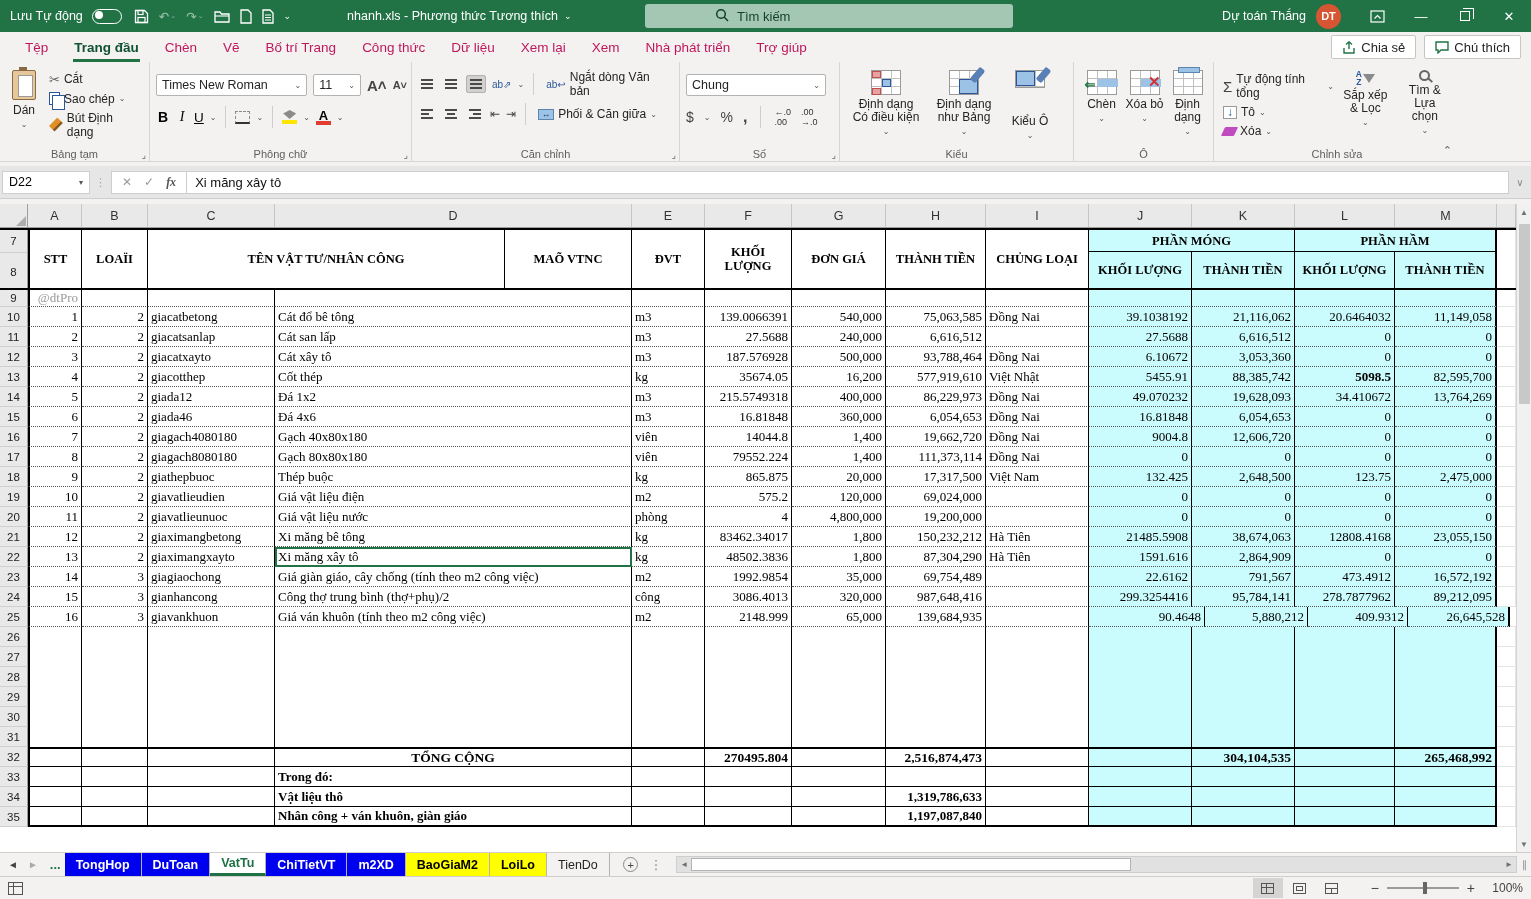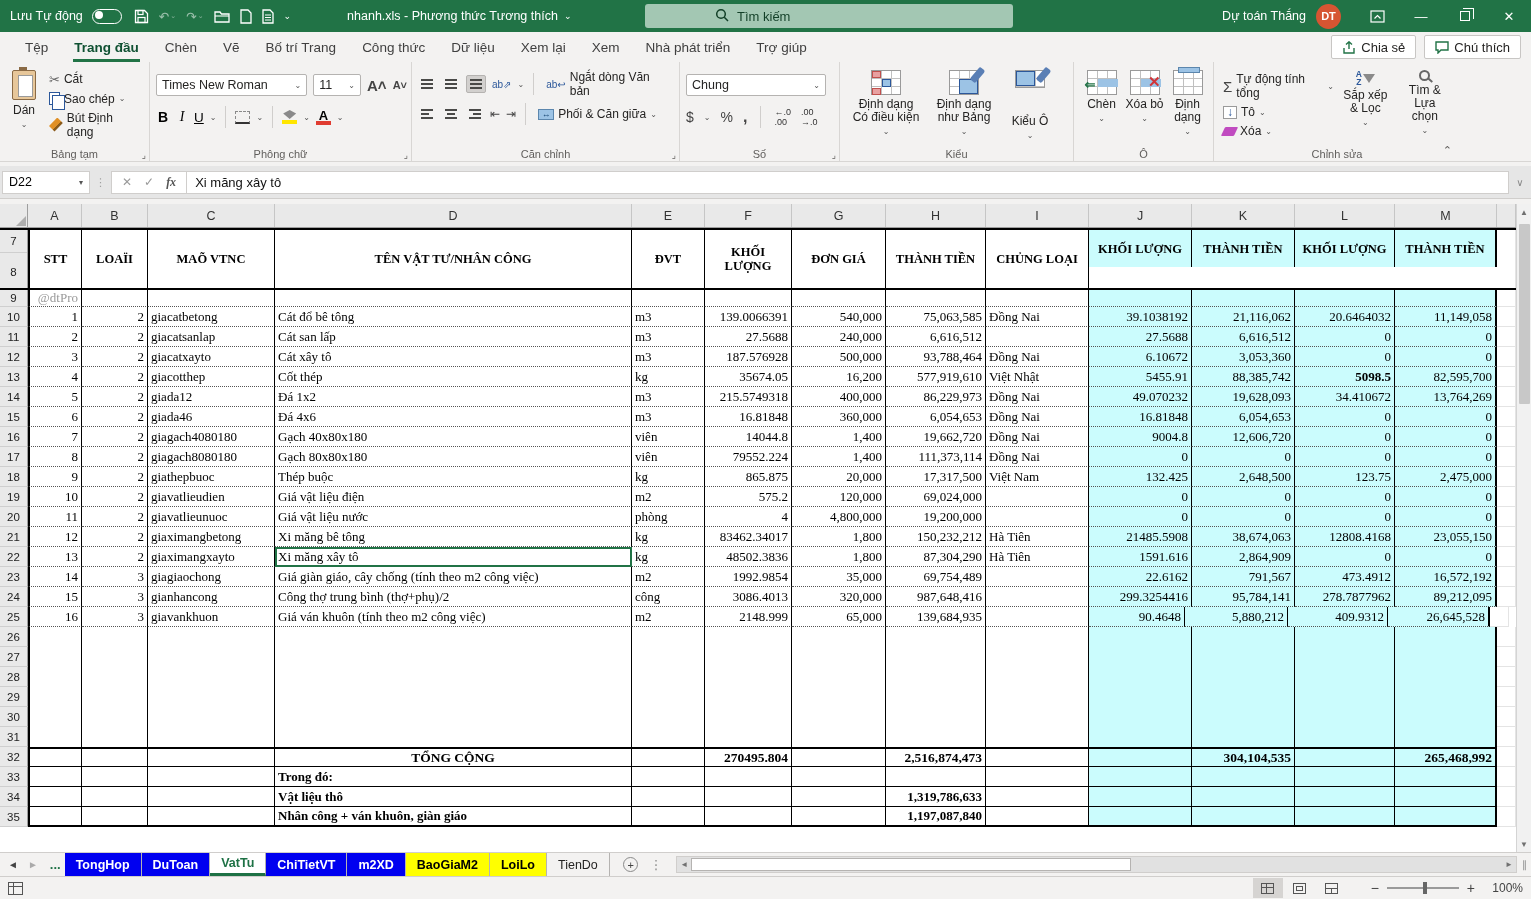--- a/index.html
+++ b/index.html
@@ -28,21 +28,21 @@
     display:flex; align-items:center; justify-content:center; font-size:11px; font-weight:bold; margin-right:14px; }
   .winbtn { width:44px; height:32px; display:flex; align-items:center; justify-content:center; font-size:13px; }
   .restore-ic { width:10px; height:10px; border:1.2px solid #fff; position:relative; }
   .restore-ic::before { content:''; position:absolute; left:2px; top:-4px; width:10px; height:10px;
     border:1.2px solid #fff; border-left:none; border-bottom:none; }
 
   
   .menubar { position:absolute; left:0; top:32px; width:1531px; height:30px; background:#f3f2f1;
     display:flex; align-items:center; }
   .mtabs { display:flex; align-items:center; padding-left:12px; height:100%; }
-  .mtab { padding:0 13px; font-size:13.5px; color:#404040; height:100%; display:flex; align-items:center; position:relative; }
+  .mtab { padding:0 13px; font-size:13.5px; color:#be185d; height:100%; display:flex; align-items:center; position:relative; }
   .mtab.active { font-weight:bold; color:#0f5132; }
   .mtab.active::after { content:''; position:absolute; left:12px; right:12px; bottom:0; height:3px; background:#217346; }
   .mb-right { position:absolute; right:10px; top:3px; display:flex; gap:8px; }
   .mb-btn { height:24px; border:1px solid #c8c6c4; background:#fff; border-radius:2px;
     display:flex; align-items:center; gap:5px; padding:0 10px; font-size:13px; color:#252423; }
   .mb-btn svg { display:block; }
 
   
   .ribbon { position:absolute; left:0; top:62px; width:1531px; height:100px; background:#f3f2f1;
     border-bottom:1px solid #d8d6d4; display:flex; }
@@ -607,28 +607,32 @@
     </div>
 
   <div class="gridwrap">
     <div class="thead">
       <div class="thead-gut">
           <div class="g7">7</div>
           <div class="g8">8</div>
         </div>
       <div class="hcell first" style="width:54px">STT</div>
       <div class="hcell" style="width:66px">LOAÏI</div>
+      <div class="hcell" style="width:357px">TÊN VẬT TƯ/NHÂN CÔNG</div>
       <div class="hcell" style="width:127px">MAÕ VTNC</div>
-      <div class="hcell" style="width:357px">TÊN VẬT TƯ/NHÂN CÔNG</div>
       <div class="hcell" style="width:73px">ĐVT</div>
       <div class="hcell" style="width:87px">KHỐI LƯỢNG</div>
       <div class="hcell" style="width:94px">ĐƠN GIÁ</div>
       <div class="hcell" style="width:100px">THÀNH TIỀN</div>
       <div class="hcell" style="width:103px">CHỦNG LOẠI</div>
       <div class="thead-right">
+        <div class="thr-top">
+          <div class="hcell cyanbg" style="width:206px">PHẦN MÓNG</div>
+          <div class="hcell cyanbg mend" style="width:202px">PHẦN HẦM</div>
+        </div>
         <div class="thr-bot">
           <div class="hcell cyanbg" style="width:103px">KHỐI LƯỢNG</div>
           <div class="hcell cyanbg" style="width:103px">THÀNH TIỀN</div>
           <div class="hcell cyanbg" style="width:100px">KHỐI LƯỢNG</div>
           <div class="hcell cyanbg mend" style="width:102px">THÀNH TIỀN</div>
         </div>
       </div>
       <div class="nh"></div>
     </div>
     <div id="gridbody">
@@ -908,21 +912,21 @@
           <div class="gut">25</div>
           <div class="cell c0 num" style="width: 54px;">16</div>
           <div class="cell c1 num" style="width: 66px;">3</div>
           <div class="cell c2" style="width: 127px;">giavankhuon</div>
           <div class="cell c3" style="width: 357px;">Giá ván khuôn (tính theo m2 công việc)</div>
           <div class="cell c4" style="width: 73px;">m2</div>
           <div class="cell c5 num" style="width: 87px;">2148.999</div>
           <div class="cell c6 num" style="width: 94px;">65,000</div>
           <div class="cell c7 num" style="width: 100px;">139,684,935</div>
           <div class="cell c8" style="width: 103px;"></div>
-          <div class="cell c9 num cyan" style="width: 96px;">90.4648</div>
+          <div class="cell c9 num cyan" style="width: 116px;">90.4648</div>
           <div class="cell c10 num cyan" style="width: 103px;">5,880,212</div>
           <div class="cell c11 num cyan" style="width: 100px;">409.9312</div>
           <div class="cell c12 num cyan" style="width: 102px;">26,645,528</div>
           <div class="ncell"></div>
         </div>
         <div class="grow t-e">
           <div class="gut">26</div>
           <div class="cell c0 num" style="width: 54px;"></div>
           <div class="cell c1 num" style="width: 66px;"></div>
           <div class="cell c2" style="width: 127px;"></div>

